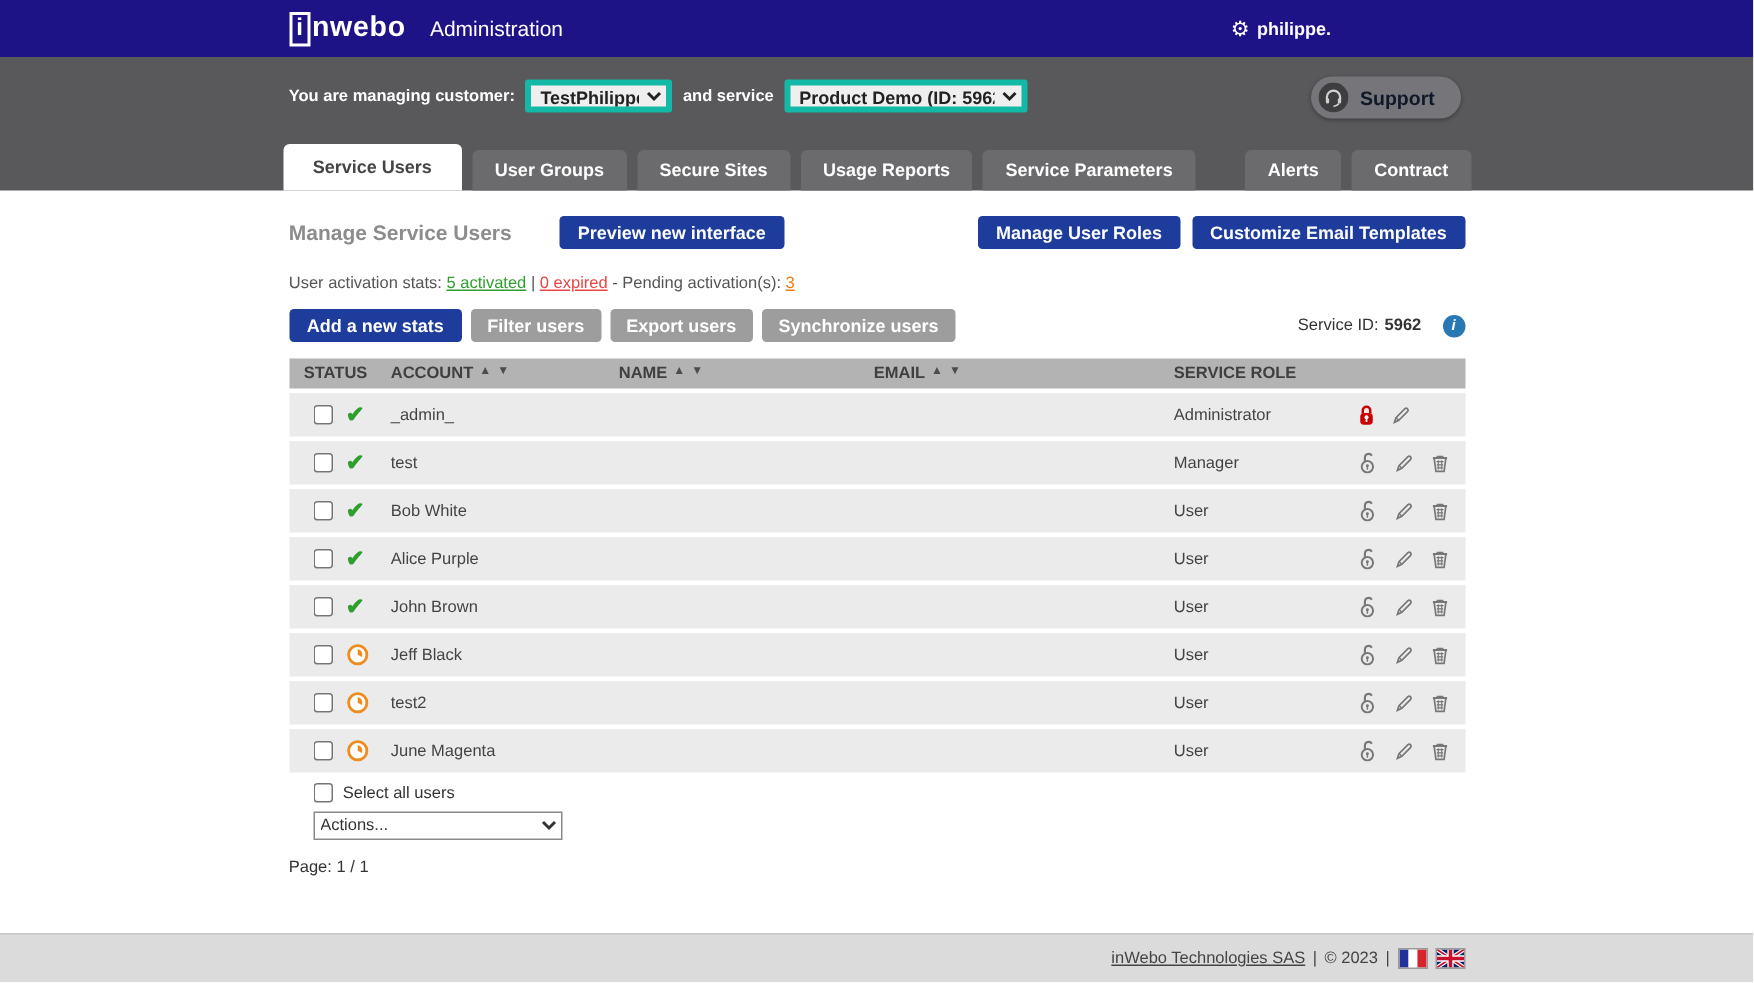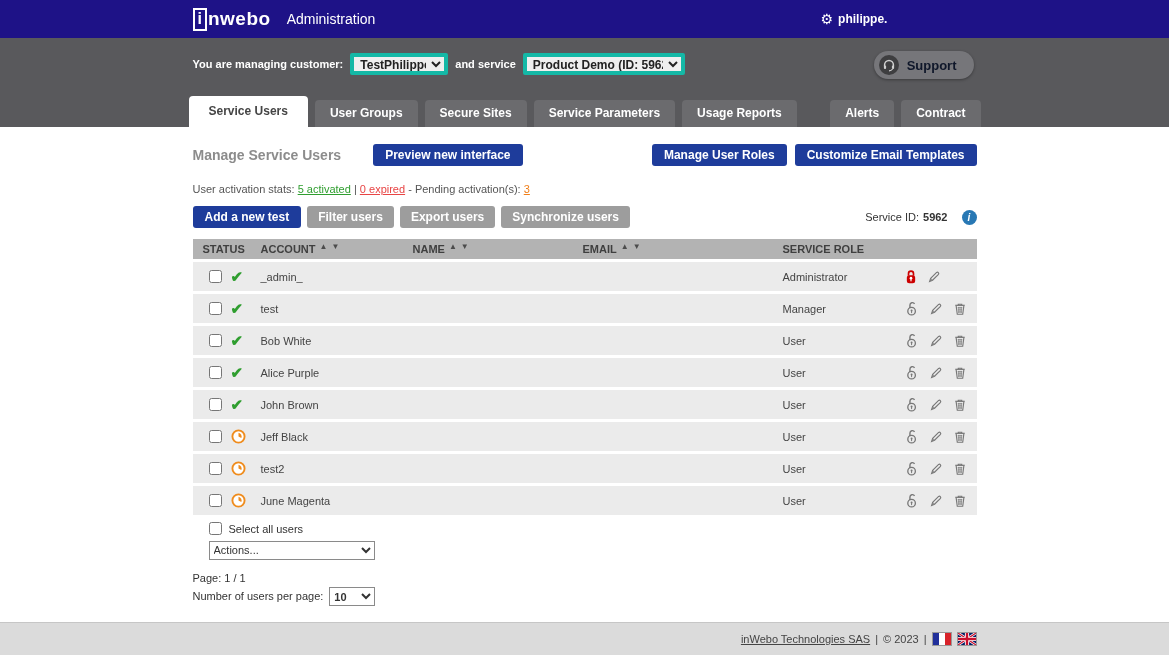--- a/index.html
+++ b/index.html
@@ -164,22 +164,22 @@
           <rect x="12.9" y="10.4" width="2.2" height="3.6" rx="1" fill="#cfcfcf"></rect>
           <path d="M13.6 14 q-1.4 1.8 -3.6 1.9" stroke="#cfcfcf" stroke-width="1.2" fill="none"></path>
         </svg>
         <span>Support</span>
       </button>
     </div>
     <div class="tabs">
       <div class="tab active">Service Users</div>
       <div class="tab">User Groups</div>
       <div class="tab">Secure Sites</div>
+      <div class="tab">Usage Reports</div>
       <div class="tab">Service Parameters</div>
-      <div class="tab">Usage Reports</div>
       <div class="tabs-spacer"></div>
       <div class="tab">Alerts</div>
       <div class="tab">Contract</div>
     </div>
   </div>
 
   <div class="container main">
 
     <div class="title-row">
       <span class="page-title">Manage Service Users</span>
@@ -193,21 +193,21 @@
     <div class="stats-line">
       <span>User activation stats:</span>
       <a class="link-green">5 activated</a>
       <span>|</span>
       <a class="link-red">0 expired</a>
       <span>- Pending activation(s):</span>
       <a class="link-orange">3</a>
     </div>
 
     <div class="toolbar">
-      <button class="btn-navy">Add a new test</button>
+      <button class="btn-navy">Add a new stats</button>
       <button class="btn-gray">Filter users</button>
       <button class="btn-gray">Export users</button>
       <button class="btn-gray">Synchronize users</button>
       <div class="toolbar-right">
         <span>Service ID:</span>
         <span class="sid-value">5962</span>
         <span class="info-icon">i</span>
       </div>
     </div>
 
@@ -552,26 +552,20 @@
     <div class="select-all-row">
       <input type="checkbox" style="">
       <span>Select all users</span>
     </div>
     <select class="actions-select">
       <option>Actions...</option>
     </select>
 
     <div class="pagination">
       <div>Page: 1 / 1</div>
-      <div class="perpage-row">
-        <span>Number of users per page:</span>
-        <select class="perpage-select">
-          <option>10</option>
-        </select>
-      </div>
     </div>
   </div>
 
   <div class="footer">
     <div class="container">
       <a>inWebo Technologies SAS</a>
       <span>|</span>
       <span>© 2023</span>
       <span>|</span>
       <span class="flag">

